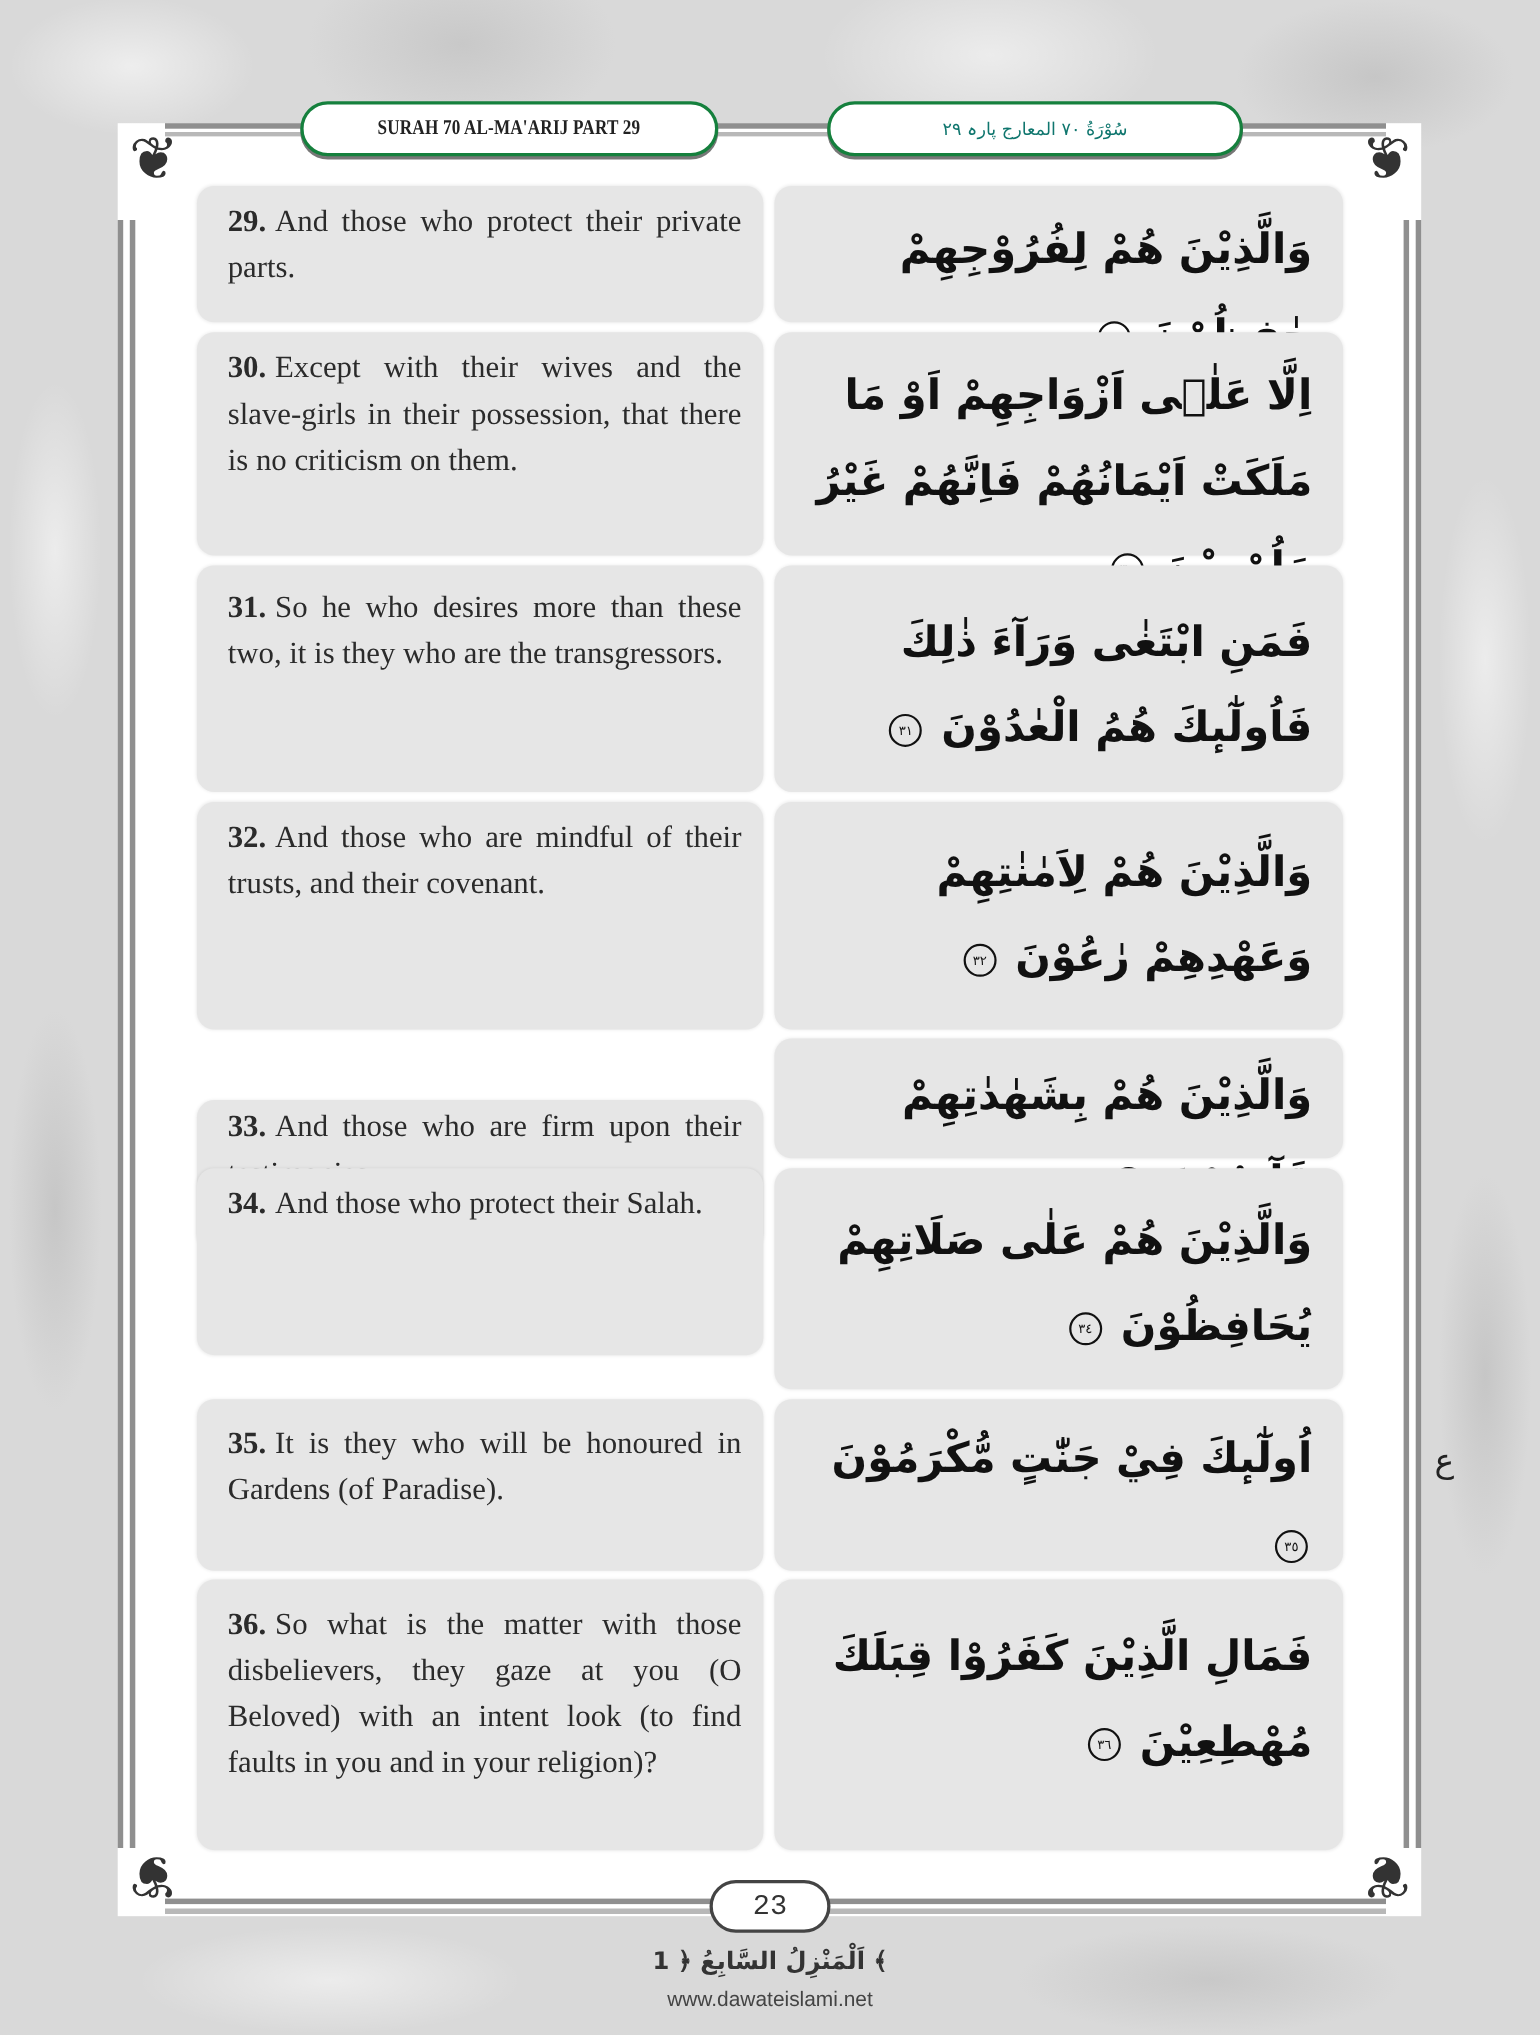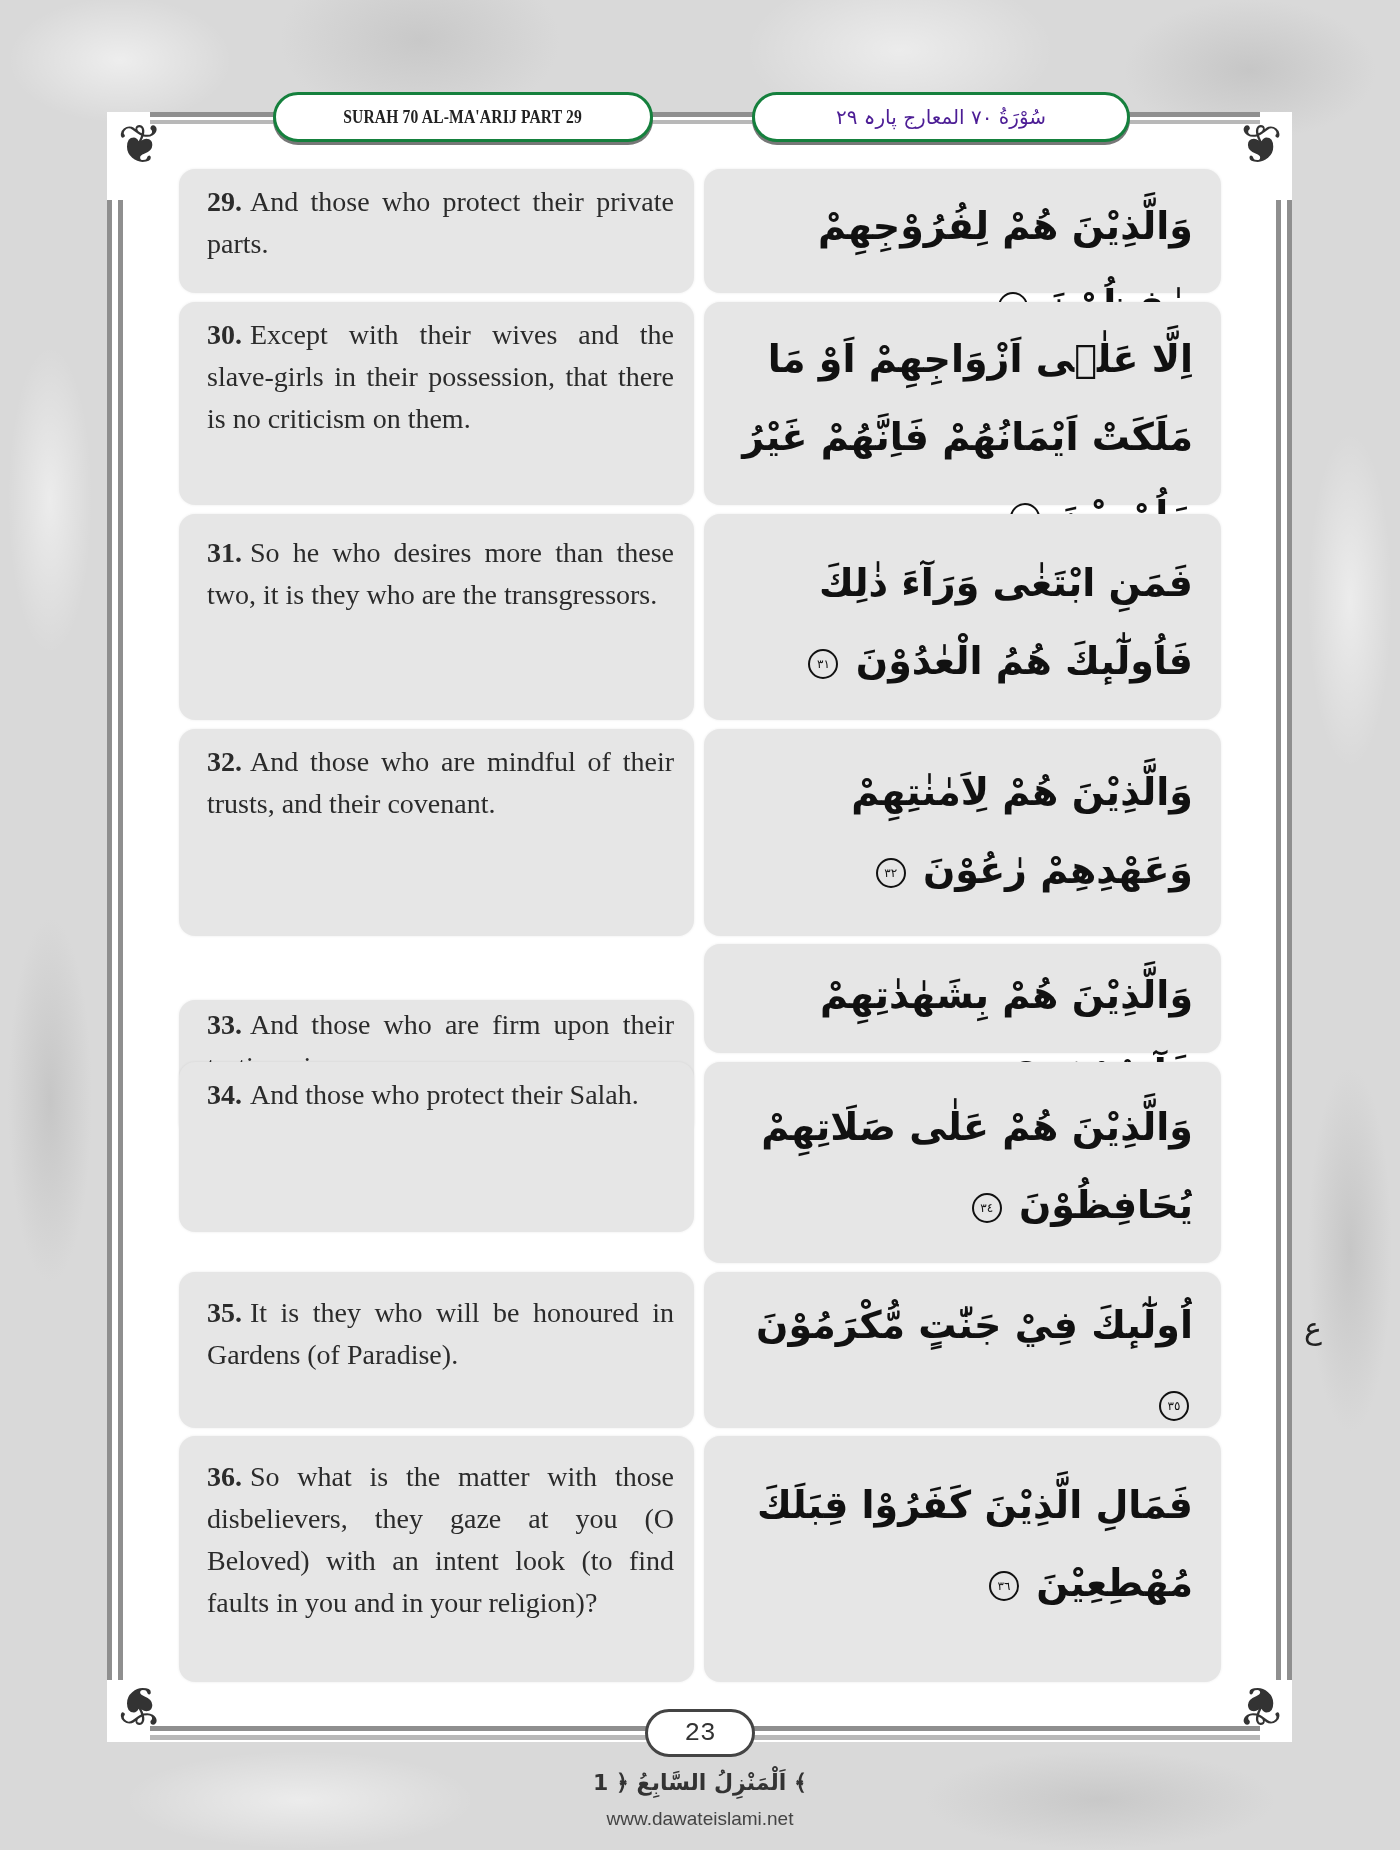--- a/index.html
+++ b/index.html
@@ -37,21 +37,21 @@
       position: absolute; top: 92px; height: 50px; border: 3px solid #15803d;
       border-radius: 26px; background: #fff; box-sizing: border-box;
       display: flex; align-items: center; justify-content: center;
       box-shadow: 0 3px 0 #777;
     }
     .header-pill .en {
       font-family: "Liberation Serif", serif; font-weight: bold; font-size: 19px;
       letter-spacing: 0.2px; color: #222; transform: scaleX(0.82); white-space: nowrap;
     }
     .header-pill .ar {
-      font-family: "DejaVu Sans", sans-serif; font-size: 20px; color: #4c1d95; direction: rtl;
+      font-family: "DejaVu Sans", sans-serif; font-size: 16px; color: #0f766e; direction: rtl;
     }
     .card {
       position: absolute; background: #e6e6e6; border-radius: 16px;
       box-shadow: 0 0 3px rgba(0,0,0,0.08);
       box-sizing: border-box;
     }
     .card.en { left: 179px; width: 515px; padding: 12px 20px 0 28px; }
     .card.ar { left: 704px; width: 517px; padding: 18px 28px 0 28px; }
     .en-text {
       font-family: "Liberation Serif", serif; font-size: 28px; line-height: 42px;

